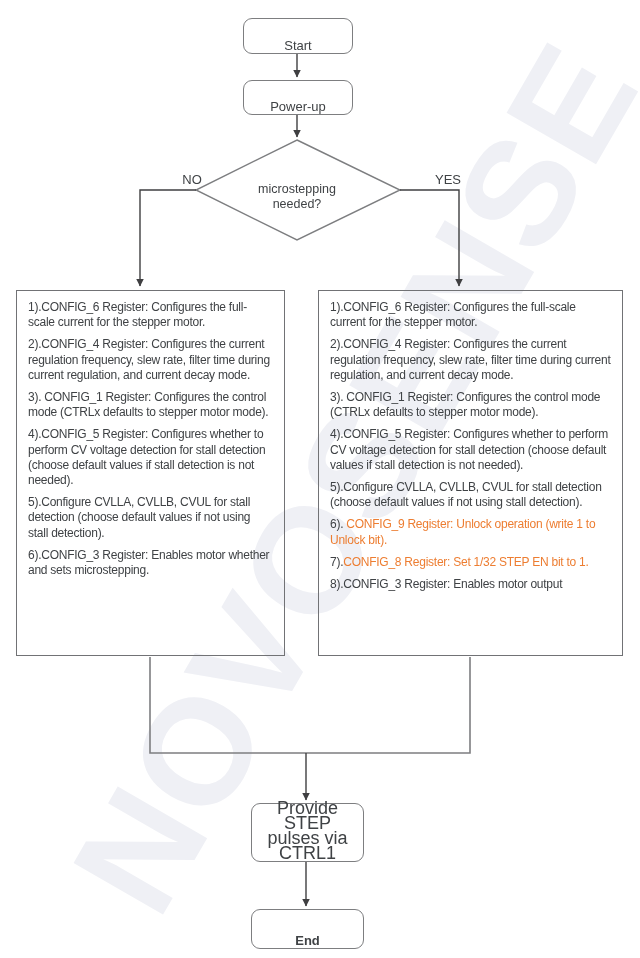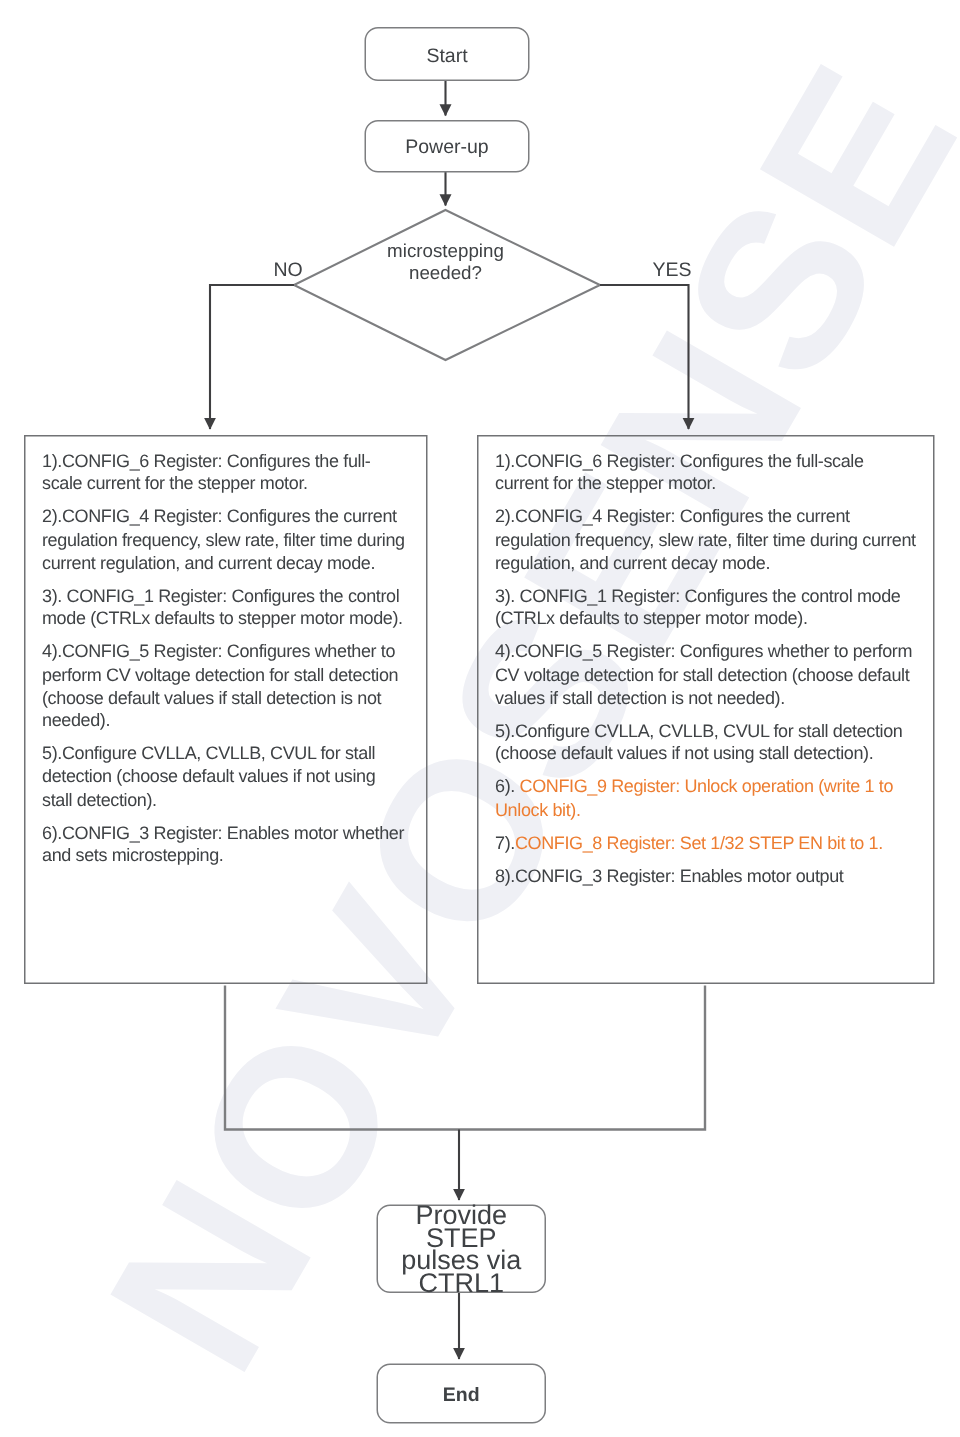--- a/index.html
+++ b/index.html
@@ -9,21 +9,21 @@
   }
   .watermark{
     position:absolute;left:-245px;top:403px;width:1200px;height:150px;
     text-align:center;line-height:150px;
     transform:rotate(-60deg);transform-origin:center;
     font-size:150px;font-weight:700;letter-spacing:2px;
     color:#eff0f5;white-space:nowrap;z-index:0;user-select:none;
   }
   svg.connectors{position:absolute;left:0;top:0;z-index:1;}
   .node{
-    position:absolute;z-index:2;display:flex;align-items:center;justify-content:center;
+    position:absolute;z-index:2;display:flex;align-items:flex-end;justify-content:center;
     text-align:center;font-size:13px;color:#3f4245;
   }
   .rounded{
     background:#ffffff;border:1.6px solid #7d7e80;border-radius:9px;
   }
   .bigbox{
     position:absolute;z-index:2;border:1.4px solid #717275;background:transparent;
     box-sizing:border-box;padding:9px 11px;overflow:hidden;
   }
   .bigbox p{
@@ -63,21 +63,21 @@
   </svg>
 
   <div class="node rounded" style="left:243px;top:18px;width:108px;height:34px;">
     <span>Start</span>
   </div>
 
   <div class="node rounded" style="left:243px;top:80px;width:108px;height:33px;">
     <span>Power-up</span>
   </div>
 
-  <div class="decision-text" style="left:247px;top:160px;">microstepping needed?</div>
+  <div class="decision-text" style="left:247px;top:182px;">microstepping needed?</div>
 
   <div class="lbl" style="left:155px;top:172px;width:34px;">NO</div>
 
   <div class="lbl" style="left:406px;top:172px;width:44px;">YES</div>
 
   <div class="bigbox" style="left:16px;top:290px;width:269px;height:366px;">
     <p><span>1).</span><span>CONFIG_6 Register: Configures the full-scale current for the stepper motor.</span></p>
     <p><span>2).</span><span>CONFIG_4 Register: Configures the current regulation frequency, slew rate, filter time during current regulation, and current decay mode.</span></p>
     <p><span>3). </span><span>CONFIG_1 Register: Configures the control mode (CTRLx defaults to stepper motor mode).</span></p>
     <p><span>4).</span><span>CONFIG_5 Register: Configures whether to perform CV voltage detection for stall detection (choose default values if stall detection is not needed).</span></p>

